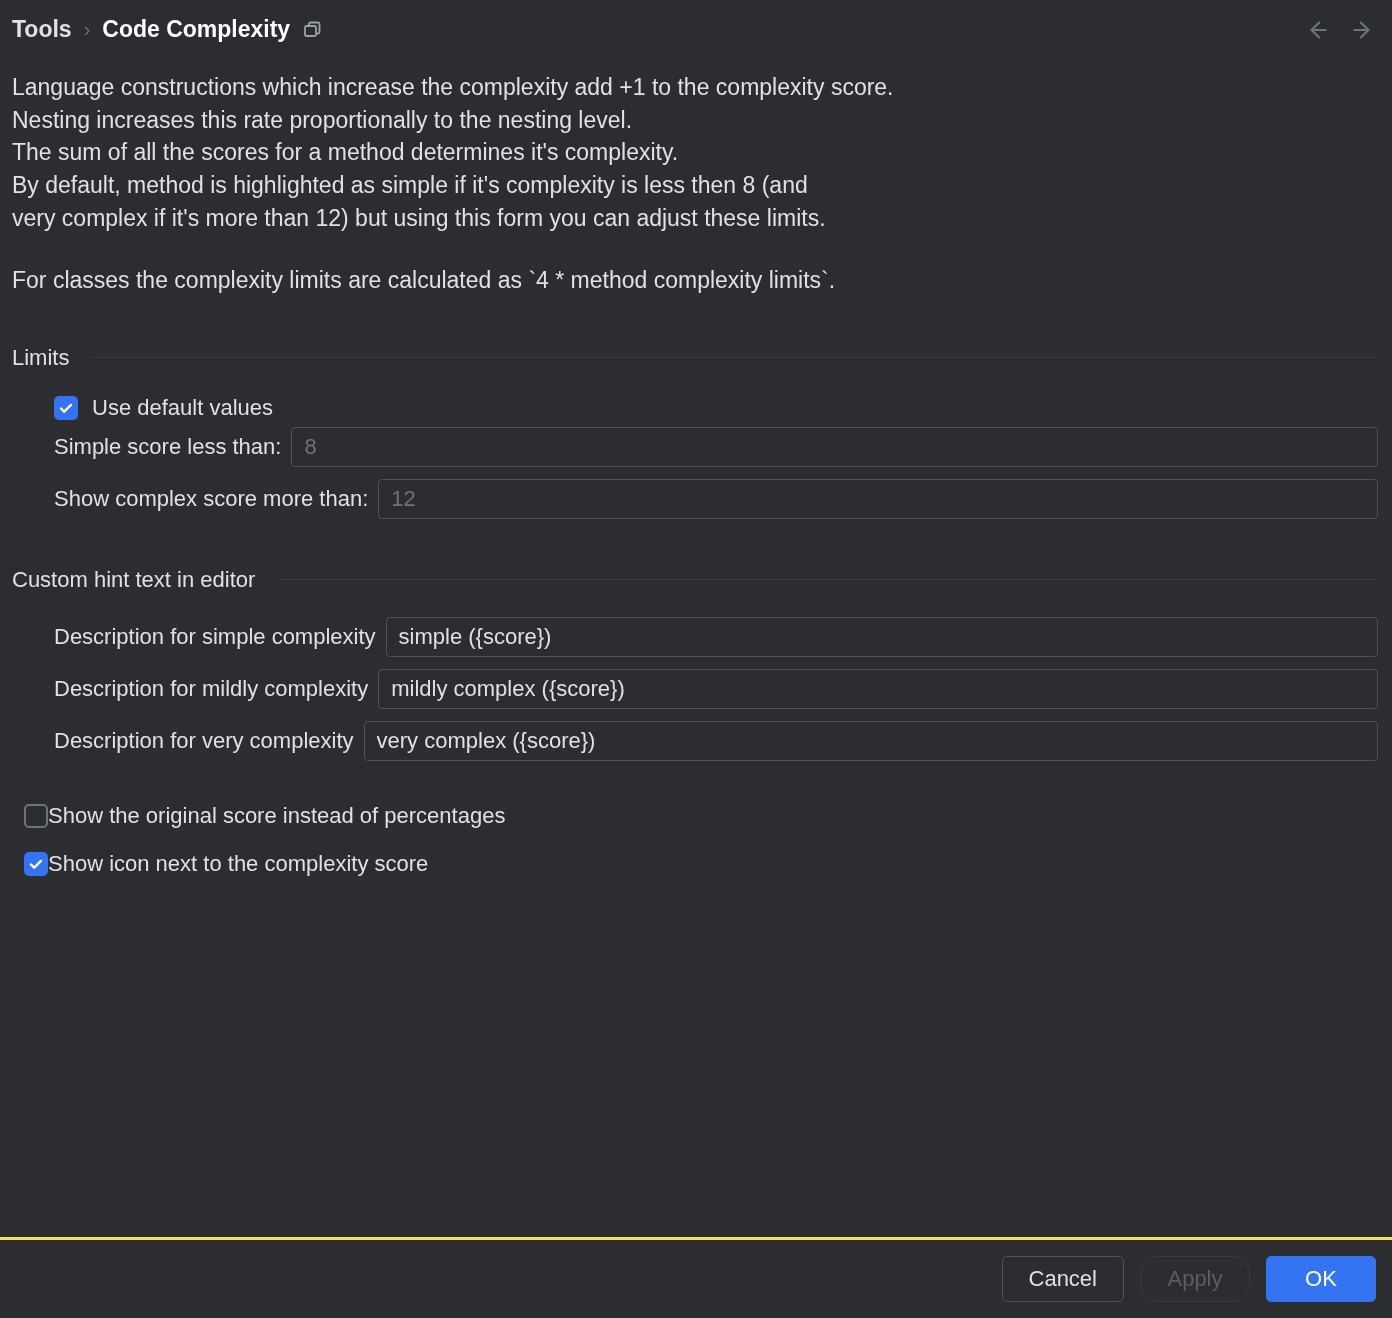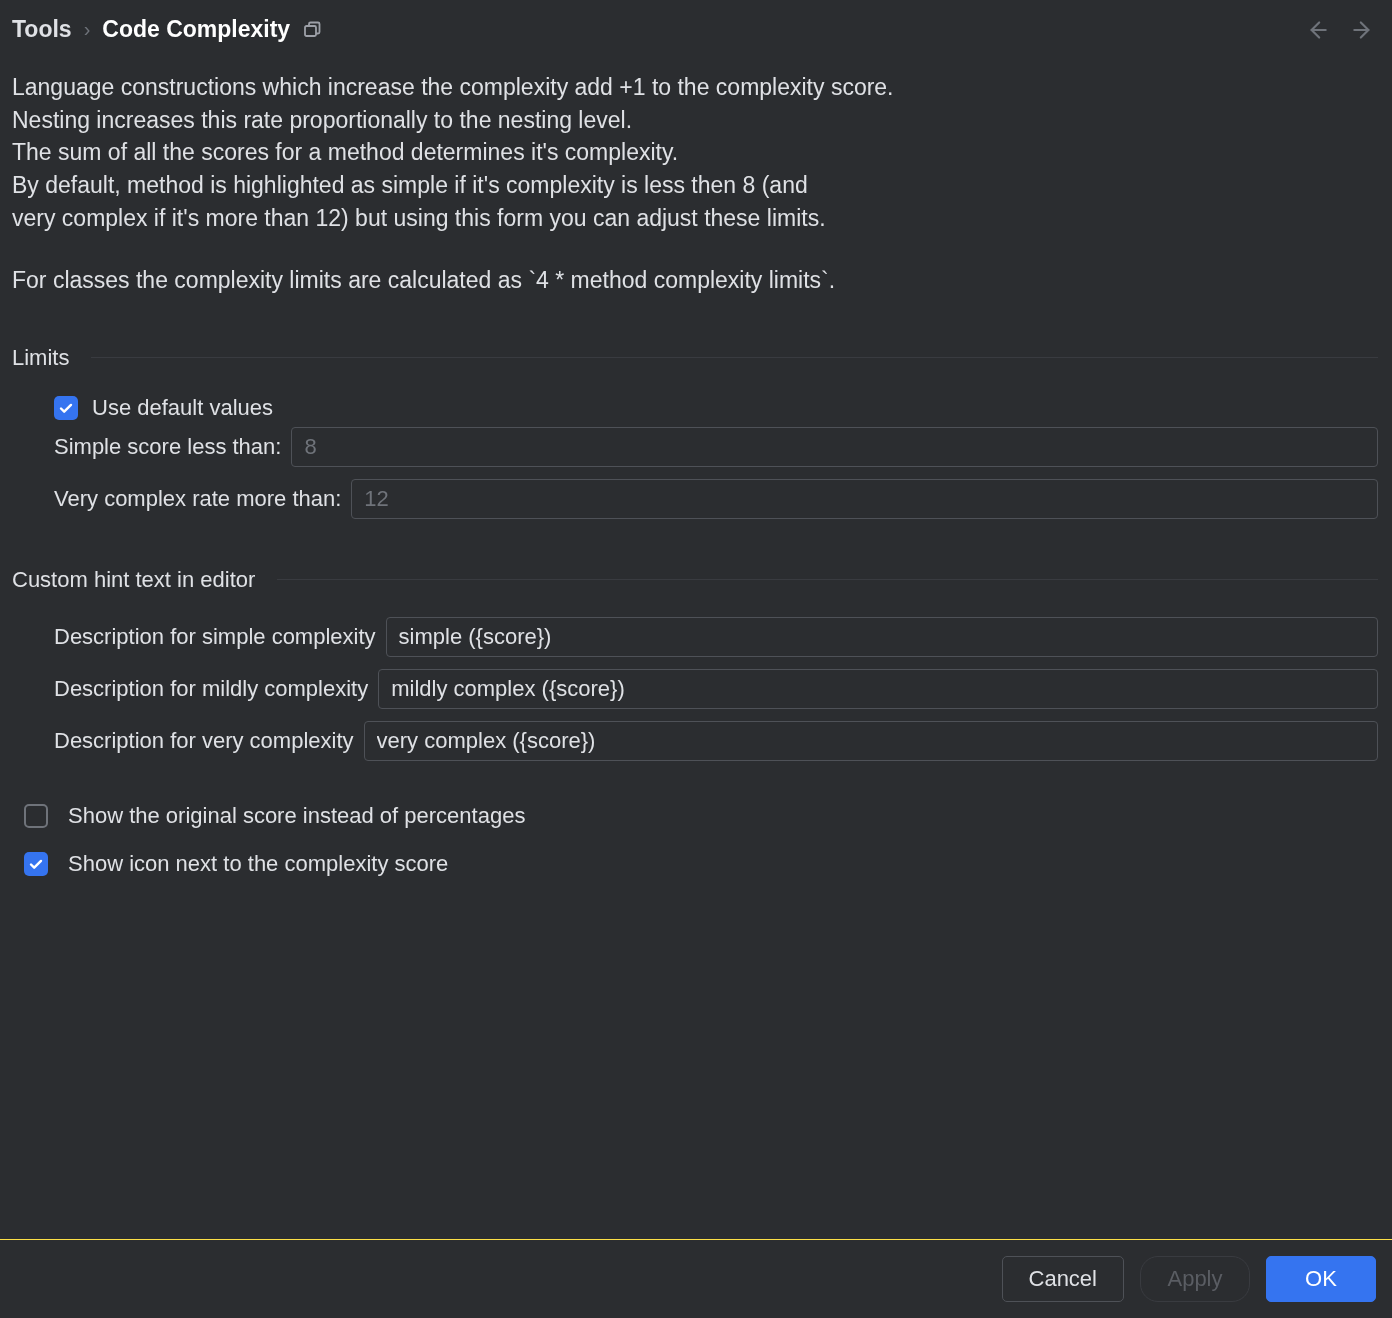--- a/index.html
+++ b/index.html
@@ -146,21 +146,21 @@
       height: 40px;
     }
     .text-input:disabled {
       color: #6f737a;
       background: #2b2d30;
     }
     .text-input::placeholder {
       color: #6f737a;
     }
     .footer {
-      border-top: 1px solid #fde047;
+      border-top: 3px solid #fde047;
       padding: 16px 16px 16px 16px;
       display: flex;
       justify-content: flex-end;
       gap: 16px;
     }
     .btn {
       font-size: 22px;
       padding: 8px 26px;
       border-radius: 5px;
       cursor: pointer;
@@ -182,21 +182,21 @@
     }
     .btn-primary {
       background: #3574f0;
       color: #ffffff;
       border-color: #3574f0;
       font-weight: 500;
     }
     .plain-checkbox-row {
       display: flex;
       align-items: center;
-      gap: 20px;
+      gap: 0;
       font-size: 22px;
       margin-top: 22px;
       padding-left: 12px;
     }
   </style>
 </head>
 <body>
 
 <div class="header">
   <div class="breadcrumb">
@@ -252,21 +252,21 @@
       </span>
       <span>Use default values</span>
     </div>
 
     <div class="form-row">
       <span class="form-label">Simple score less than:</span>
       <input class="text-input" type="text" disabled="" value="8" style="">
     </div>
 
     <div class="form-row">
-      <span class="form-label">Very complex rate more than:</span>
+      <span class="form-label">Show complex score more than:</span>
       <input class="text-input" type="text" disabled="" value="12" style="">
     </div>
   </div>
 
   <div class="section-header">
     <span class="section-title">Custom hint text in editor</span>
     <div class="section-rule"></div>
   </div>
 
   <div class="indent">

